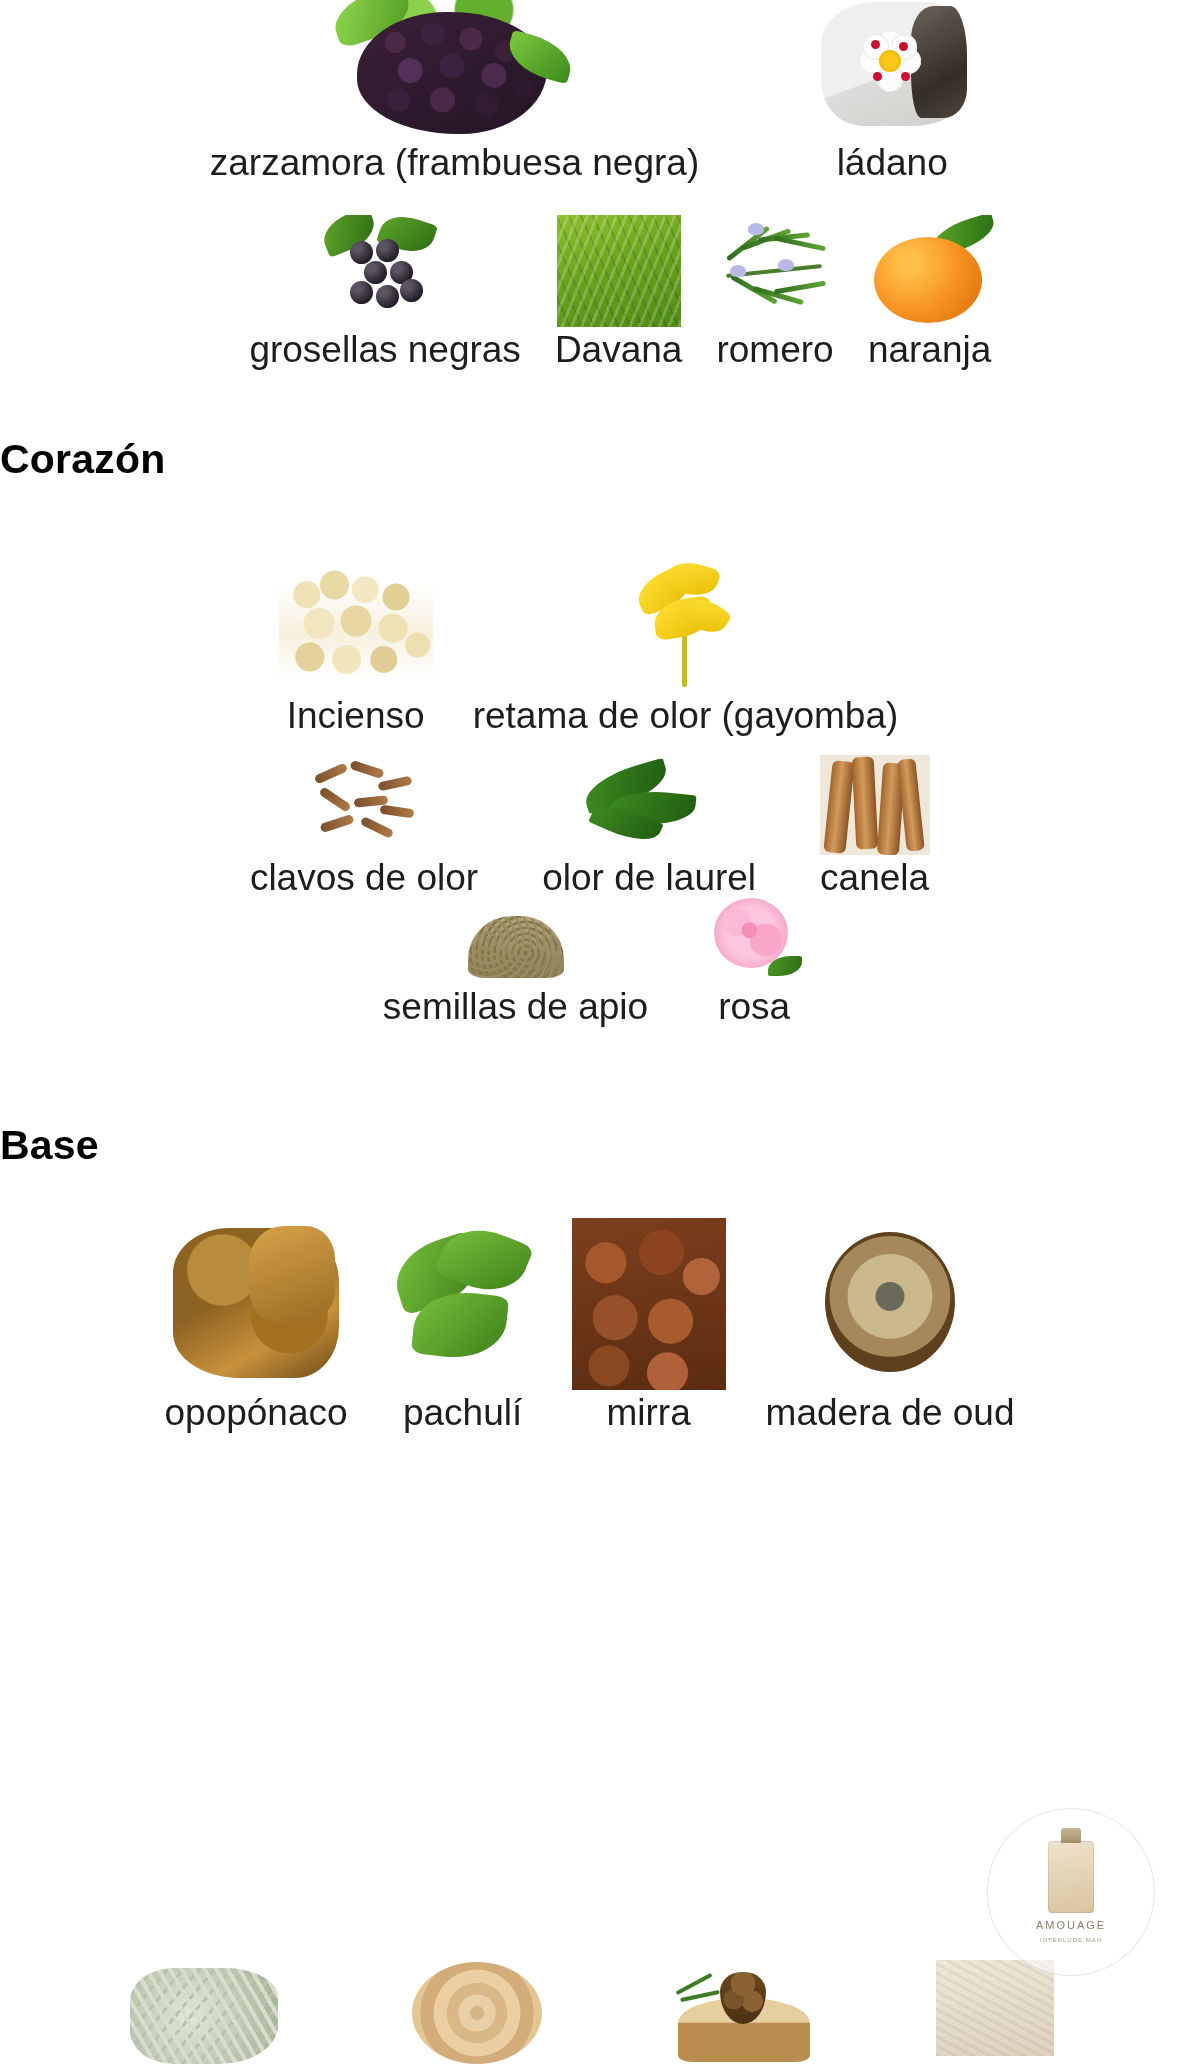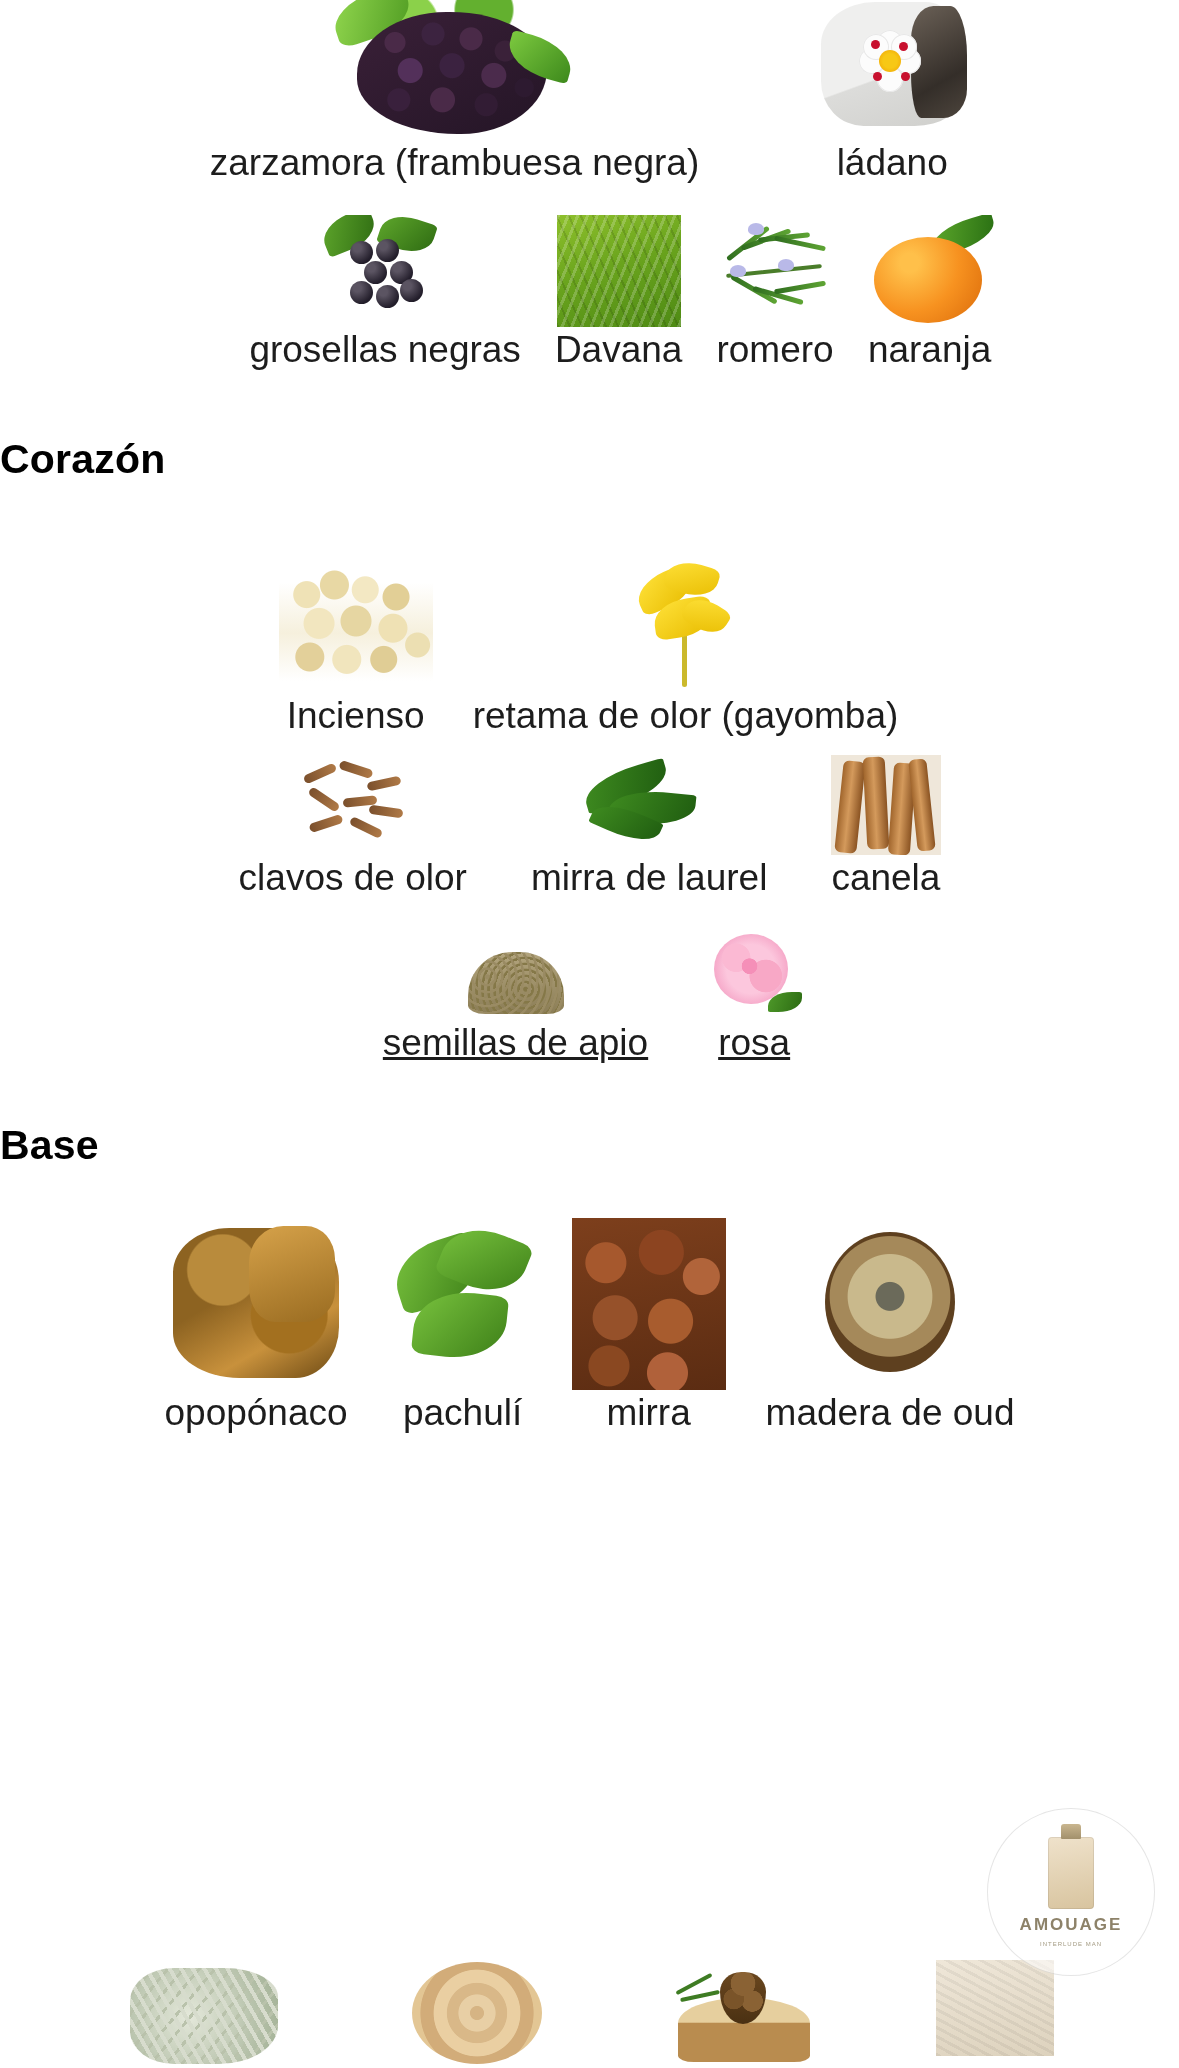--- a/index.html
+++ b/index.html
@@ -365,21 +365,21 @@
     background: linear-gradient(170deg, #efe2cb, #d8c49f);
     border-radius: 4px;
     position: relative;
     box-shadow: inset 0 0 0 1px rgba(0,0,0,.08);
   }
   .wm-cap {
     position:absolute; left: 13px; top: -13px; width: 20px; height: 15px;
     background: linear-gradient(180deg, #c9b68f, #a2906c);
     border-radius: 3px 3px 1px 1px;
   }
-  .wm-brand { font-size: 17px; letter-spacing: 2px; color: #8d8269; font-weight: bold; }
+  .wm-brand { font-size: 11px; letter-spacing: 2px; color: #8d8269; }
   .wm-sub   { font-size: 6px;  letter-spacing: 1px; color: #a39madd; color:#a39a82; }
 </style>
 </head>
 <body>
 
 <div class="page">
 
   <div class="note-row" style="position:absolute; left:0; top:-8px; width:1179px; gap:104px;">
 
     <div class="note-item">
@@ -499,35 +499,35 @@
       </div>
       <div class="note-label">clavos de olor</div>
     </div>
 
     <div class="note-item">
       <div class="note-thumb img-laurel">
         <div class="lf-leaf" style="left:4px;  top:14px; transform:rotate(-16deg);"></div>
         <div class="lf-leaf" style="left:30px; top:36px; transform:rotate(6deg);"></div>
         <div class="lf-leaf" style="left:12px; top:54px; transform:rotate(24deg); width:70px; height:28px;"></div>
       </div>
-      <div class="note-label">mirra de laurel</div>
+      <div class="note-label">olor de laurel</div>
     </div>
 
     <div class="note-item">
       <div class="note-thumb img-canela">
         <div class="cn-stick" style="left:8px;  top:6px;  transform:rotate(6deg);"></div>
         <div class="cn-stick" style="left:34px; top:2px;  transform:rotate(-3deg);"></div>
         <div class="cn-stick" style="left:60px; top:8px;  transform:rotate(4deg);"></div>
         <div class="cn-stick" style="left:82px; top:4px;  transform:rotate(-6deg); width:18px;"></div>
       </div>
       <div class="note-label">canela</div>
     </div>
   </div>
 
-  <div class="note-row" style="position:absolute; left:0; top:928px; width:1179px; gap:52px;text-decoration:underline;">
+  <div class="note-row" style="position:absolute; left:0; top:892px; width:1179px; gap:52px;">
 
     <div class="note-item">
       <div class="note-thumb img-apio">
         <div class="ap-heap"></div>
       </div>
       <div class="note-label">semillas de apio</div>
     </div>
 
     <div class="note-item">
       <div class="note-thumb img-rosa">

